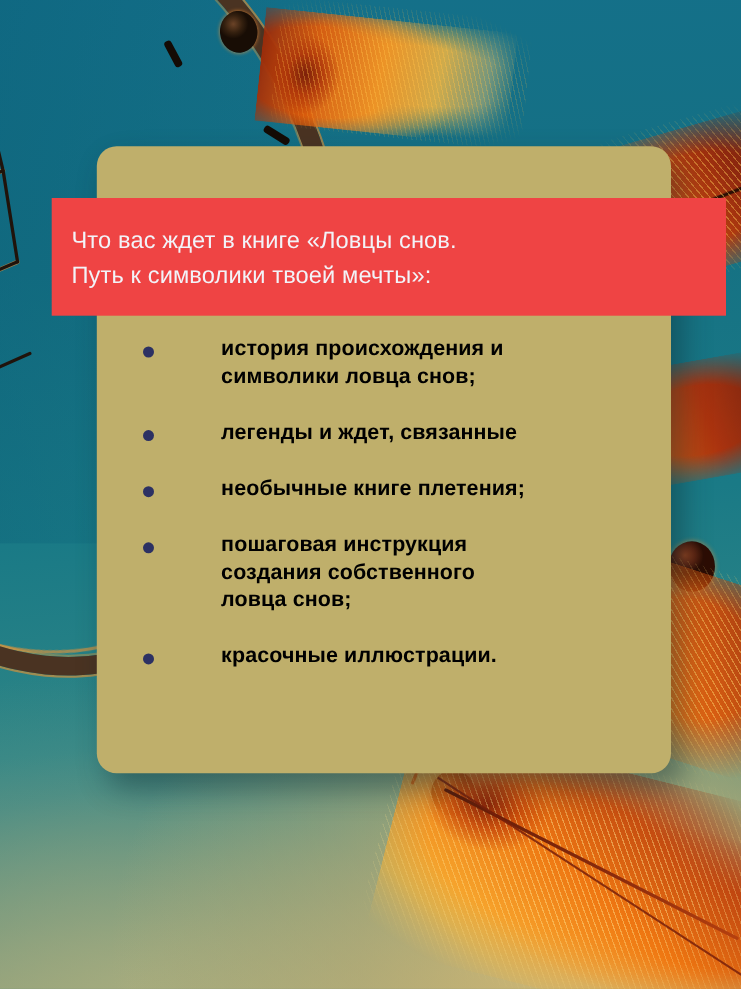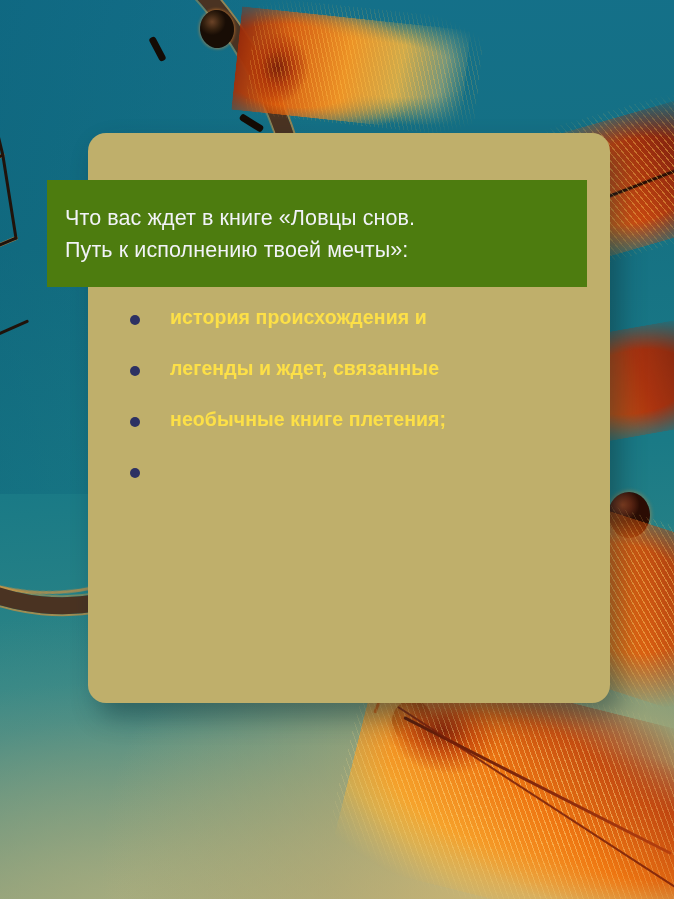--- a/index.html
+++ b/index.html
@@ -174,39 +174,39 @@
   }
 
   
   .card{
     position:absolute;left:88px;top:133px;width:522px;height:570px;
     background:#bfaf6b;
     border-radius:18px;
     box-shadow:10px 14px 26px rgba(12,40,48,.42);
   }
   .header-band{
-    position:absolute;left:47px;top:180px;width:540px;height:107px;
-    background:#4d7c0f;
+    position:absolute;left:47px;top:180px;width:613px;height:107px;
+    background:#ef4444;
     display:flex;flex-direction:column;justify-content:center;
     padding:0 18px;box-sizing:border-box;
   }
   .header-line{
     color:#f2f3f8;font-size:21.5px;line-height:32px;letter-spacing:.1px;white-space:nowrap;
   }
 
   .list{
     position:absolute;left:130px;top:305px;width:460px;
   }
   .item{display:flex;align-items:flex-start;margin-bottom:26px;}
   .dot{
     width:10px;height:10px;border-radius:50%;background:#2c3163;
     margin-top:10px;margin-right:30px;flex:none;
   }
   .item-text{
-    color:#fde047;font-size:19.5px;font-weight:bold;line-height:25px;letter-spacing:.1px;
+    color:#000000;font-size:19.5px;font-weight:bold;line-height:25px;letter-spacing:.1px;margin-left:31px;
   }
   .item-text .ln{display:block;}
 </style>
 </head>
 <body>
 
 <div class="stage">
 
   <div class="photo">
     <div class="sky"></div>
@@ -258,45 +258,57 @@
     <div class="feather f-b1"></div>
     <div class="feather f-b1-hair"></div>
     <div class="shaft-b"></div>
     <div class="string-b"></div>
   </div>
 
   <div class="card"></div>
 
   <div class="header-band">
     <div class="header-line">Что вас ждет в книге «Ловцы снов.</div>
-    <div class="header-line">Путь к исполнению твоей мечты»:</div>
+    <div class="header-line">Путь к символики твоей мечты»:</div>
   </div>
 
   <div class="list">
 
     <div class="item">
       <span class="dot"></span>
       <span class="item-text">
         <span class="ln">история происхождения и</span>
+        <span class="ln">символики ловца снов;</span>
       </span>
     </div>
 
     <div class="item">
       <span class="dot"></span>
       <span class="item-text">
         <span class="ln">легенды и ждет, связанные</span>
       </span>
     </div>
 
     <div class="item">
       <span class="dot"></span>
       <span class="item-text">
         <span class="ln">необычные книге плетения;</span>
       </span>
     </div>
 
-
-    <div class="item">
-      <span class="dot"></span>
+    <div class="item">
+      <span class="dot"></span>
+      <span class="item-text">
+        <span class="ln">пошаговая инструкция</span>
+        <span class="ln">создания собственного</span>
+        <span class="ln">ловца снов;</span>
+      </span>
+    </div>
+
+    <div class="item">
+      <span class="dot"></span>
+      <span class="item-text">
+        <span class="ln">красочные иллюстрации.</span>
+      </span>
     </div>
 
   </div>
 </div>
 
 </body></html>

